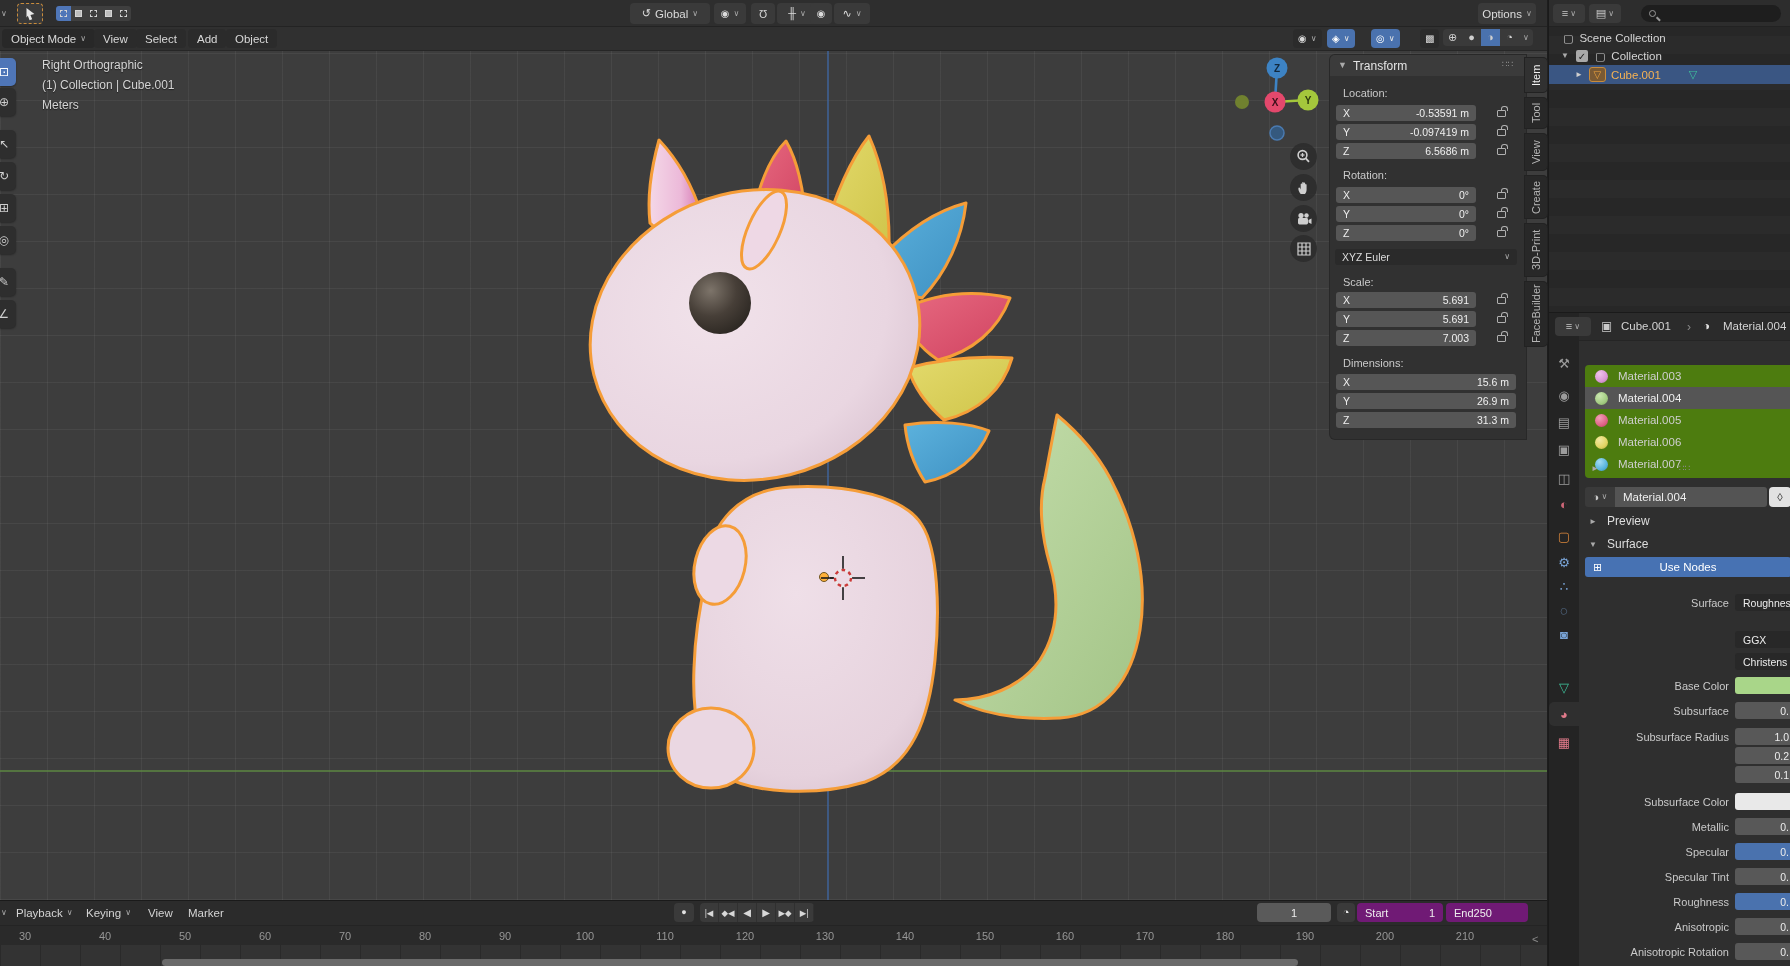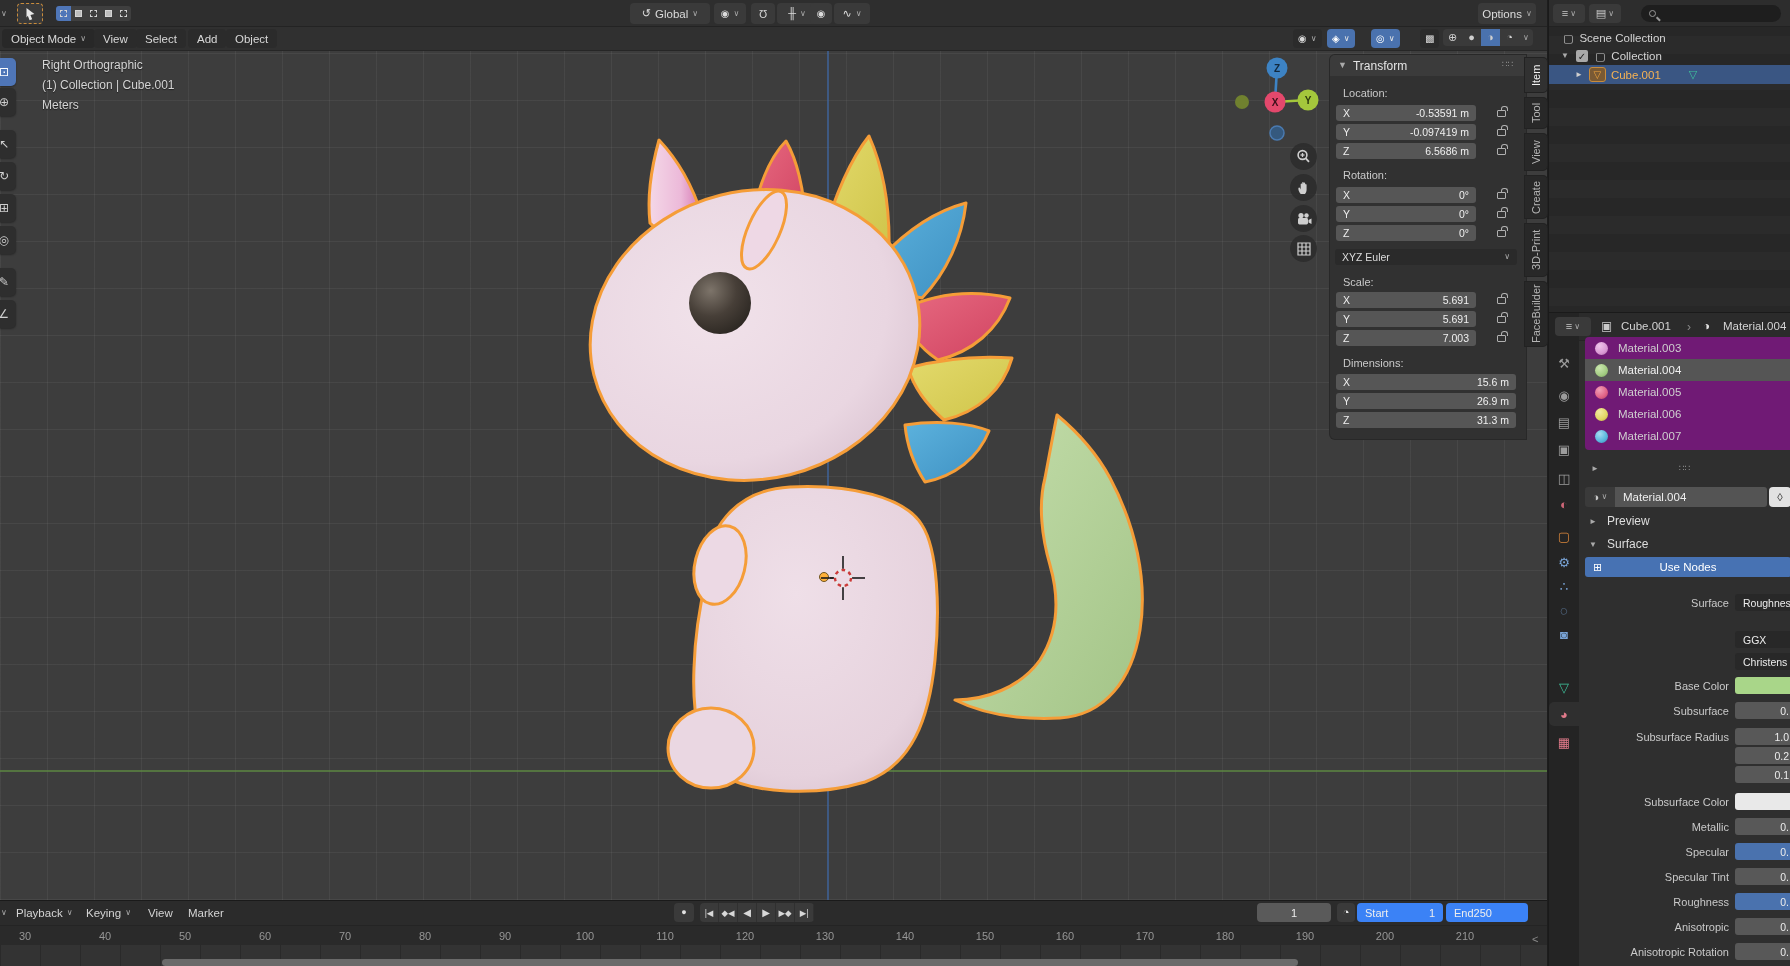--- a/index.html
+++ b/index.html
@@ -79,21 +79,21 @@
   .cubeicon{width:17px;height:15px;background:#7a5a34;border-radius:3px;display:flex;align-items:center;
             justify-content:center;color:#f0a43c;font-size:10px;margin-right:5px;border:1px solid #c98c3c}
 
   
   .props{position:absolute;left:1548px;top:312px;width:242px;height:654px;background:#2f2f2f;
          border-left:1px solid #1a1a1a;border-top:1px solid #1a1a1a;overflow:hidden}
   .ptabs{position:absolute;left:0;top:0;width:30px;height:654px;background:#242424}
   .ptab{position:absolute;left:0;width:30px;height:24px;display:flex;align-items:center;justify-content:center;font-size:13px;color:#9c9c9c}
   .ptab.active{background:#2f2f2f;border-radius:5px 0 0 5px}
   .phead{position:absolute;left:30px;top:0;width:212px;height:28px;background:#2b2b2b;border-bottom:1px solid #252525}
-  .slotlist{position:absolute;left:36px;top:24px;width:206px;height:113px;background:#701a75;border-radius:4px 0 0 4px;overflow:hidden}
+  .slotlist{position:absolute;left:36px;top:52px;width:206px;height:113px;background:#4d7c0f;border-radius:4px 0 0 4px;overflow:hidden}
   .slot{height:22px;display:flex;align-items:center;padding-left:10px;gap:10px;font-size:11.5px;color:#cfcfcf}
   .slot.sel{background:#555;color:#f0f0f0}
   .sphere{width:13px;height:13px;border-radius:50%}
   .pfrow-label{position:absolute;width:180px;text-align:right;font-size:11px;color:#c9c9c9}
   .pfield{position:absolute;left:186px;width:72px;height:17px;border-radius:3px;font-size:10.5px;color:#ececec;
           display:flex;align-items:center}
   .pf-slider{background:#585858;justify-content:flex-end;padding-right:18px}
   .pf-blue{background:#4a72ae;justify-content:flex-end;padding-right:18px}
   .pf-dd{background:#282828;padding-left:8px}
   .usenodes{position:absolute;left:36px;top:244px;width:206px;height:20px;background:#4772b3;border-radius:3px;
@@ -103,21 +103,21 @@
 
   
   .timeline{position:absolute;left:0;top:900px;width:1547px;height:66px;background:#2b2b2b;border-top:1px solid #1a1a1a}
   .tlhead{position:absolute;left:0;top:0;width:1547px;height:24px;background:#2b2b2b}
   .tlmenu{position:absolute;top:3px;height:18px;display:flex;align-items:center;gap:4px;color:#d4d4d4;font-size:11.5px}
   .transport{position:absolute;left:700px;top:2px;display:flex;border-radius:4px;overflow:hidden}
   .tpbtn{width:19px;height:19px;background:#3a3a3a;display:flex;align-items:center;justify-content:center;
          color:#d8d8d8;font-size:8.5px;border-right:1px solid #303030}
   .recbtn{position:absolute;left:674px;top:2px;width:20px;height:19px;background:#3a3a3a;border-radius:4px;
           display:flex;align-items:center;justify-content:center;color:#e0e0e0;font-size:9px}
-  .tlfield{position:absolute;top:2px;height:19px;background:#3b82f6;border-radius:4px;display:flex;
+  .tlfield{position:absolute;top:2px;height:19px;background:#701a75;border-radius:4px;display:flex;
            align-items:center;font-size:11px;color:#eee;padding:0 8px}
   .ruler{position:absolute;left:0;top:24px;width:1547px;height:20px;background:#2a2a2a;border-top:1px solid #242424}
   .rnum{position:absolute;top:4px;transform:translateX(-50%);font-size:11px;color:#969696}
   .tlbody{position:absolute;left:0;top:44px;width:1547px;height:22px;background:#333;
      background-image:repeating-linear-gradient(90deg,#2a2a2a 0 1px,transparent 1px 40px)}
   .scroll{position:absolute;left:162px;top:58px;width:1136px;height:7px;background:#6a6a6a;border-radius:4px}
 </style>
 </head>
 <body>
 

